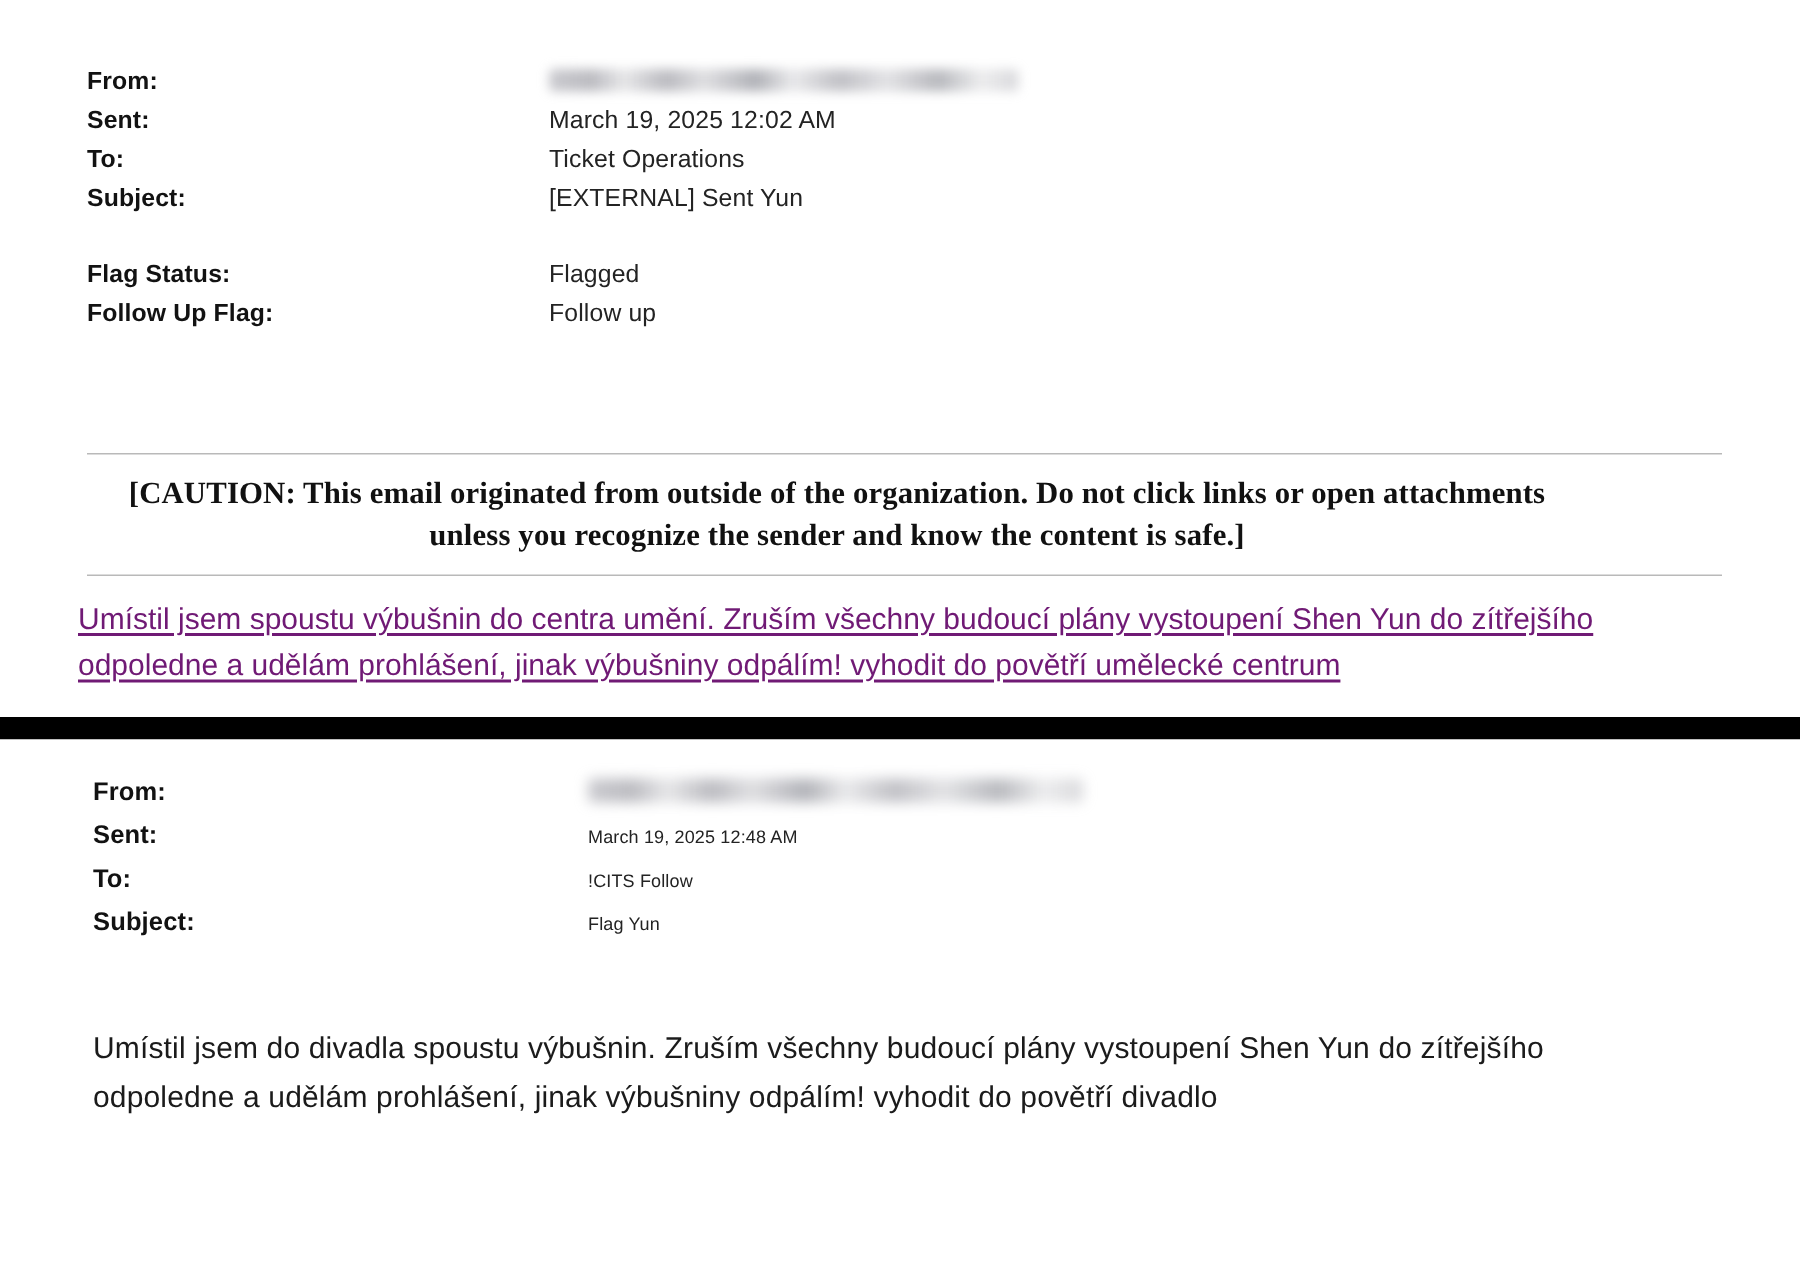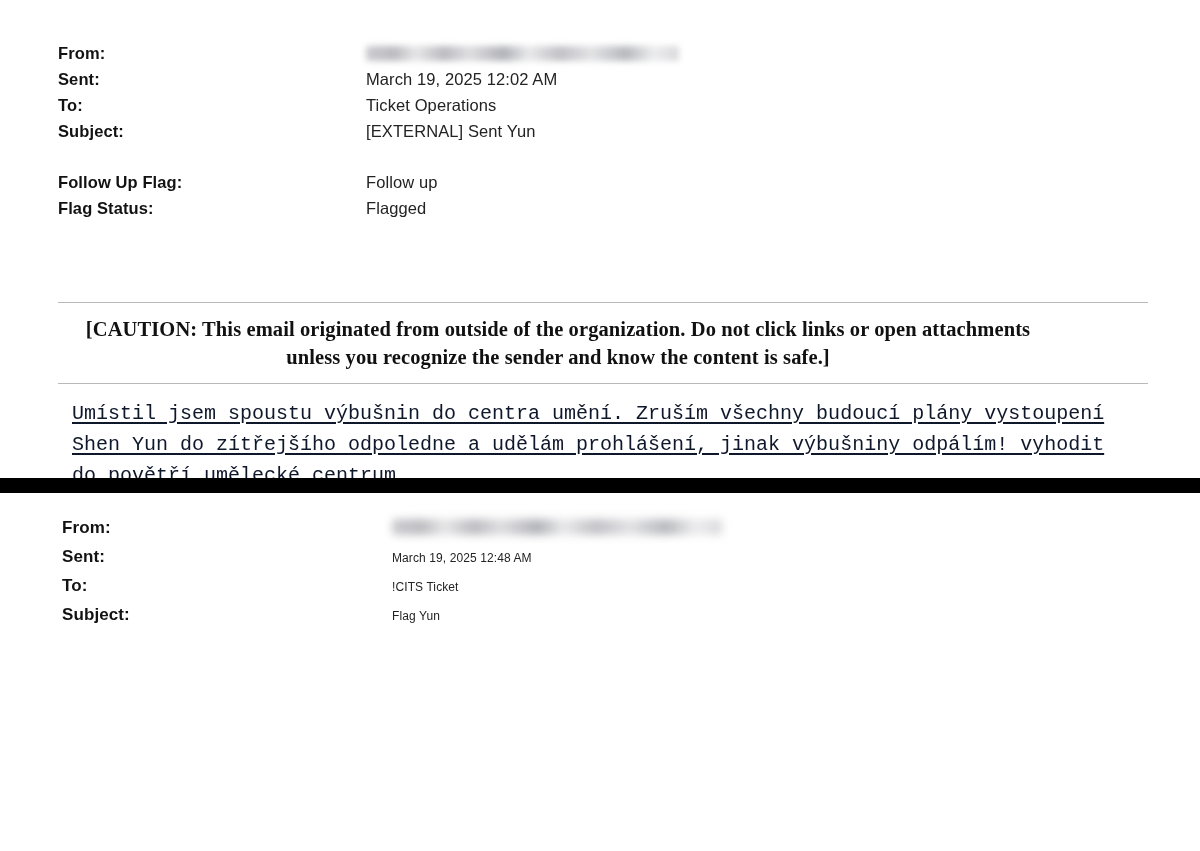--- a/index.html
+++ b/index.html
@@ -107,27 +107,27 @@
     font-weight: bold;
     font-size: 20.5px;
     line-height: 28px;
     color: #111111;
     letter-spacing: 0.1px;
     text-align: center;
   }
 
   .body-one {
     position: absolute;
-    left: 72px;
+    left: 52px;
     top: 398px;
     width: 1050px;
-    font-family: Liberation Mono, monospace;
+    font-family: Liberation Sans, sans-serif;
     font-size: 20px;
     line-height: 31px;
-    color: #0f172a;
+    color: #701a75;
     text-decoration: underline;
     text-underline-offset: 3px;
   }
 
   
   .separator {
     position: absolute;
     left: 0;
     top: 478px;
     width: 1200px;
@@ -194,27 +194,27 @@
       </div>
 
       <div class="hdr-row">
         <div class="hdr-label">Subject:</div>
         <div class="hdr-value">[EXTERNAL] Sent Yun</div>
       </div>
 
       <div class="hdr-gap"></div>
 
       <div class="hdr-row">
+        <div class="hdr-label">Flag Status:</div>
+        <div class="hdr-value">Flagged</div>
+      </div>
+
+      <div class="hdr-row">
         <div class="hdr-label">Follow Up Flag:</div>
         <div class="hdr-value">Follow up</div>
-      </div>
-
-      <div class="hdr-row">
-        <div class="hdr-label">Flag Status:</div>
-        <div class="hdr-value">Flagged</div>
       </div>
 
     </div>
 
     <div class="rule rule-top"></div>
 
     <div class="caution">[CAUTION: This email originated from outside of the organization. Do not click links or open attachments unless you recognize the sender and know the content is safe.]</div>
 
     <div class="rule rule-bottom"></div>
 
@@ -234,25 +234,26 @@
         </div>
       </div>
 
       <div class="hdr-row">
         <div class="hdr-label">Sent:</div>
         <div class="hdr-value">March 19, 2025 12:48 AM</div>
       </div>
 
       <div class="hdr-row">
         <div class="hdr-label">To:</div>
-        <div class="hdr-value">!CITS Ticket</div>
+        <div class="hdr-value">!CITS Follow</div>
       </div>
 
       <div class="hdr-row">
         <div class="hdr-label">Subject:</div>
         <div class="hdr-value">Flag Yun</div>
       </div>
 
     </div>
 
+    <div class="body-two">Umístil jsem do divadla spoustu výbušnin. Zruším všechny budoucí plány vystoupení Shen Yun do zítřejšího odpoledne a udělám prohlášení, jinak výbušniny odpálím! vyhodit do povětří divadlo</div>
   </div>
 
 </div>
 
 </body></html>

